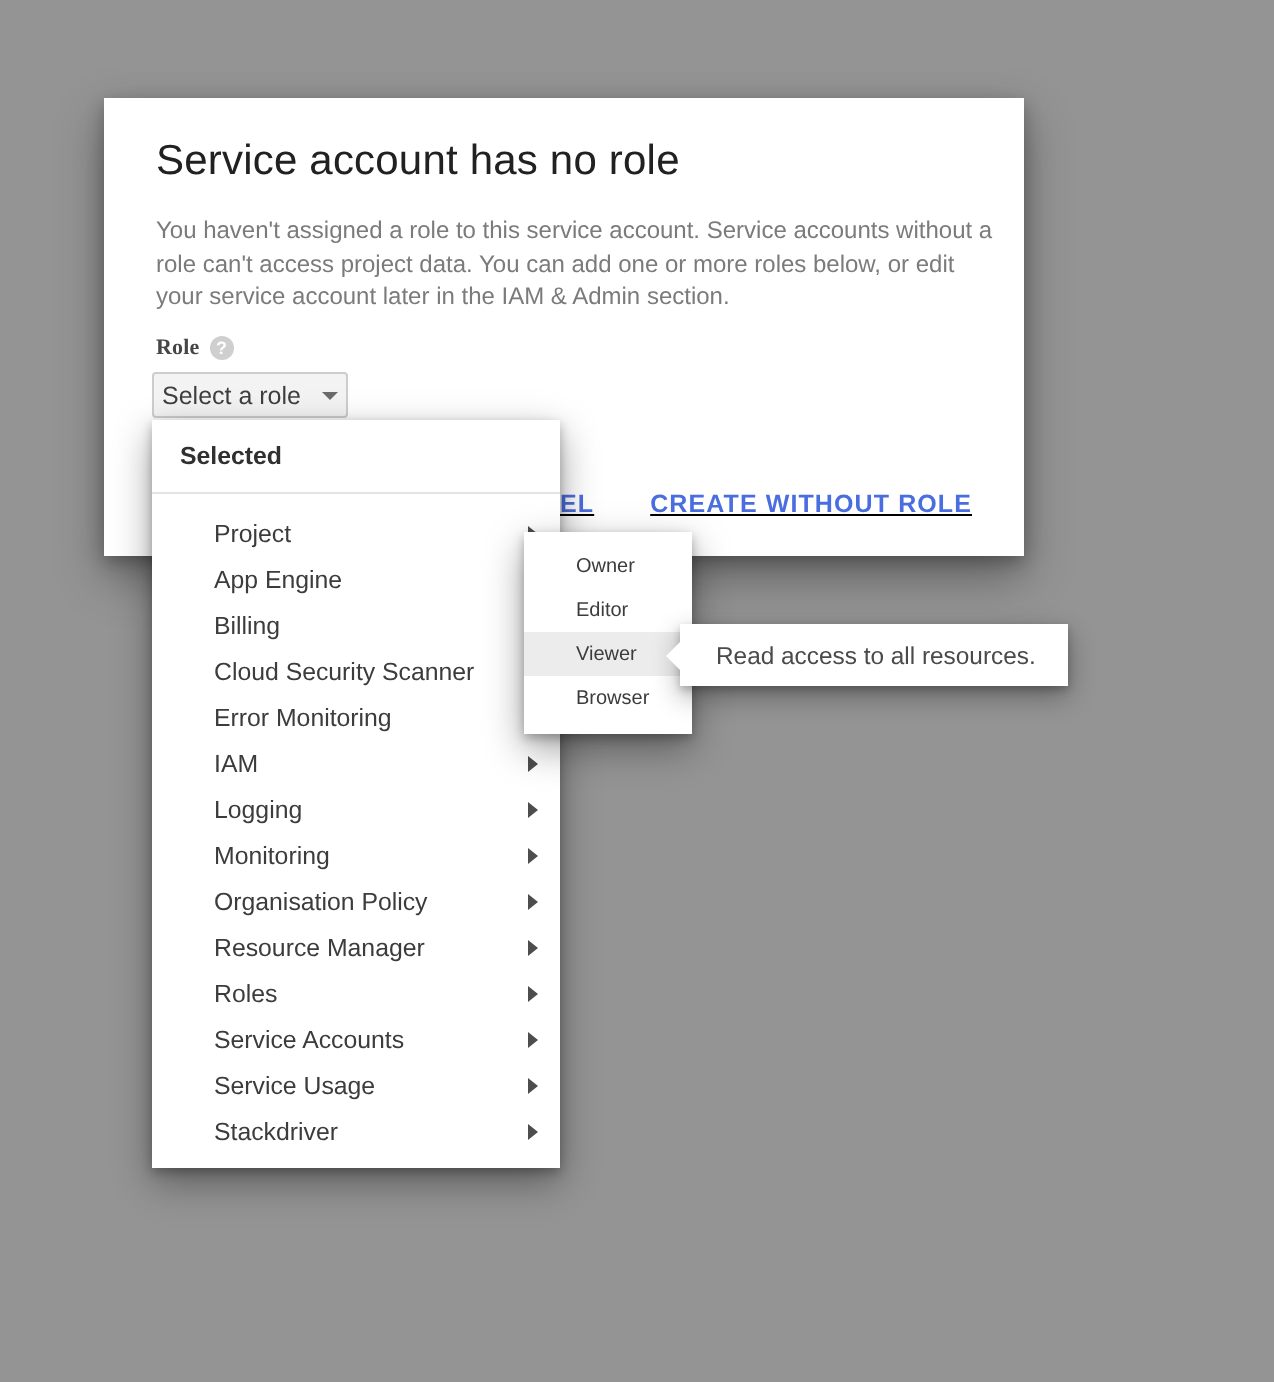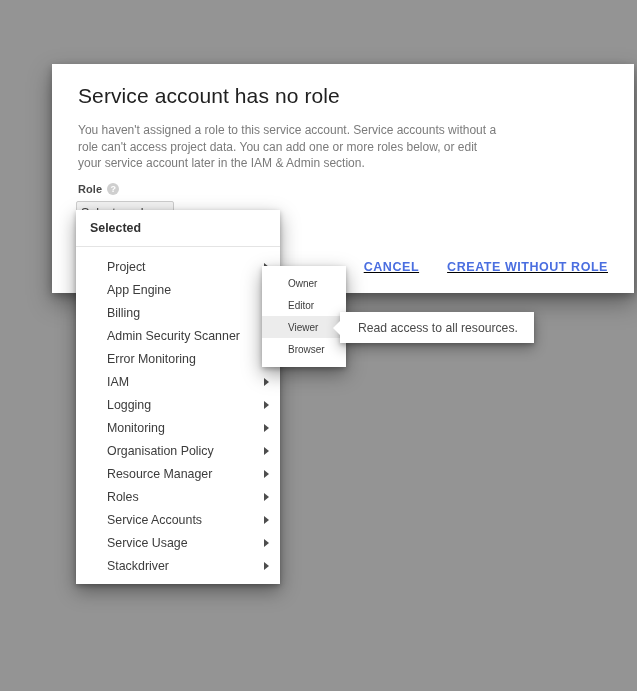--- a/index.html
+++ b/index.html
@@ -13,22 +13,22 @@
     font-family: "Liberation Sans", sans-serif;
     overflow: hidden;
     position: relative;
     -webkit-font-smoothing: antialiased;
   }
 
   
   #dialog {
     position: absolute;
     left: 52px;
-    top: 64px;
-    width: 582px;
+    top: 49px;
+    width: 460px;
     height: 229px;
     background: #ffffff;
     box-shadow: 0 10px 22px rgba(0,0,0,0.35), 0 3px 8px rgba(0,0,0,0.25);
     box-sizing: border-box;
   }
   #dialog-title {
     position: absolute;
     left: 26px;
     top: 20px;
     font-size: 21px;
@@ -52,20 +52,21 @@
     top: 119px;
     display: flex;
     align-items: center;
     gap: 5px;
   }
   #role-label {
     font-size: 11px;
     font-weight: bold;
     color: #464646;
     letter-spacing: 0.1px;
+    font-family: Liberation Serif, serif;
   }
   .help-icon {
     width: 12px;
     height: 12px;
     border-radius: 50%;
     background: #cfcfcf;
     color: #ffffff;
     font-size: 9px;
     line-height: 12px;
     text-align: center;
@@ -252,21 +253,21 @@
     </div>
     <div class="menu-item">
       <span class="label">App Engine</span>
       <span class="caret-right"></span>
     </div>
     <div class="menu-item">
       <span class="label">Billing</span>
       <span class="caret-right"></span>
     </div>
     <div class="menu-item">
-      <span class="label">Admin Security Scanner</span>
+      <span class="label">Cloud Security Scanner</span>
       <span class="caret-right"></span>
     </div>
     <div class="menu-item">
       <span class="label">Error Monitoring</span>
       <span class="caret-right"></span>
     </div>
     <div class="menu-item">
       <span class="label">IAM</span>
       <span class="caret-right"></span>
     </div>

